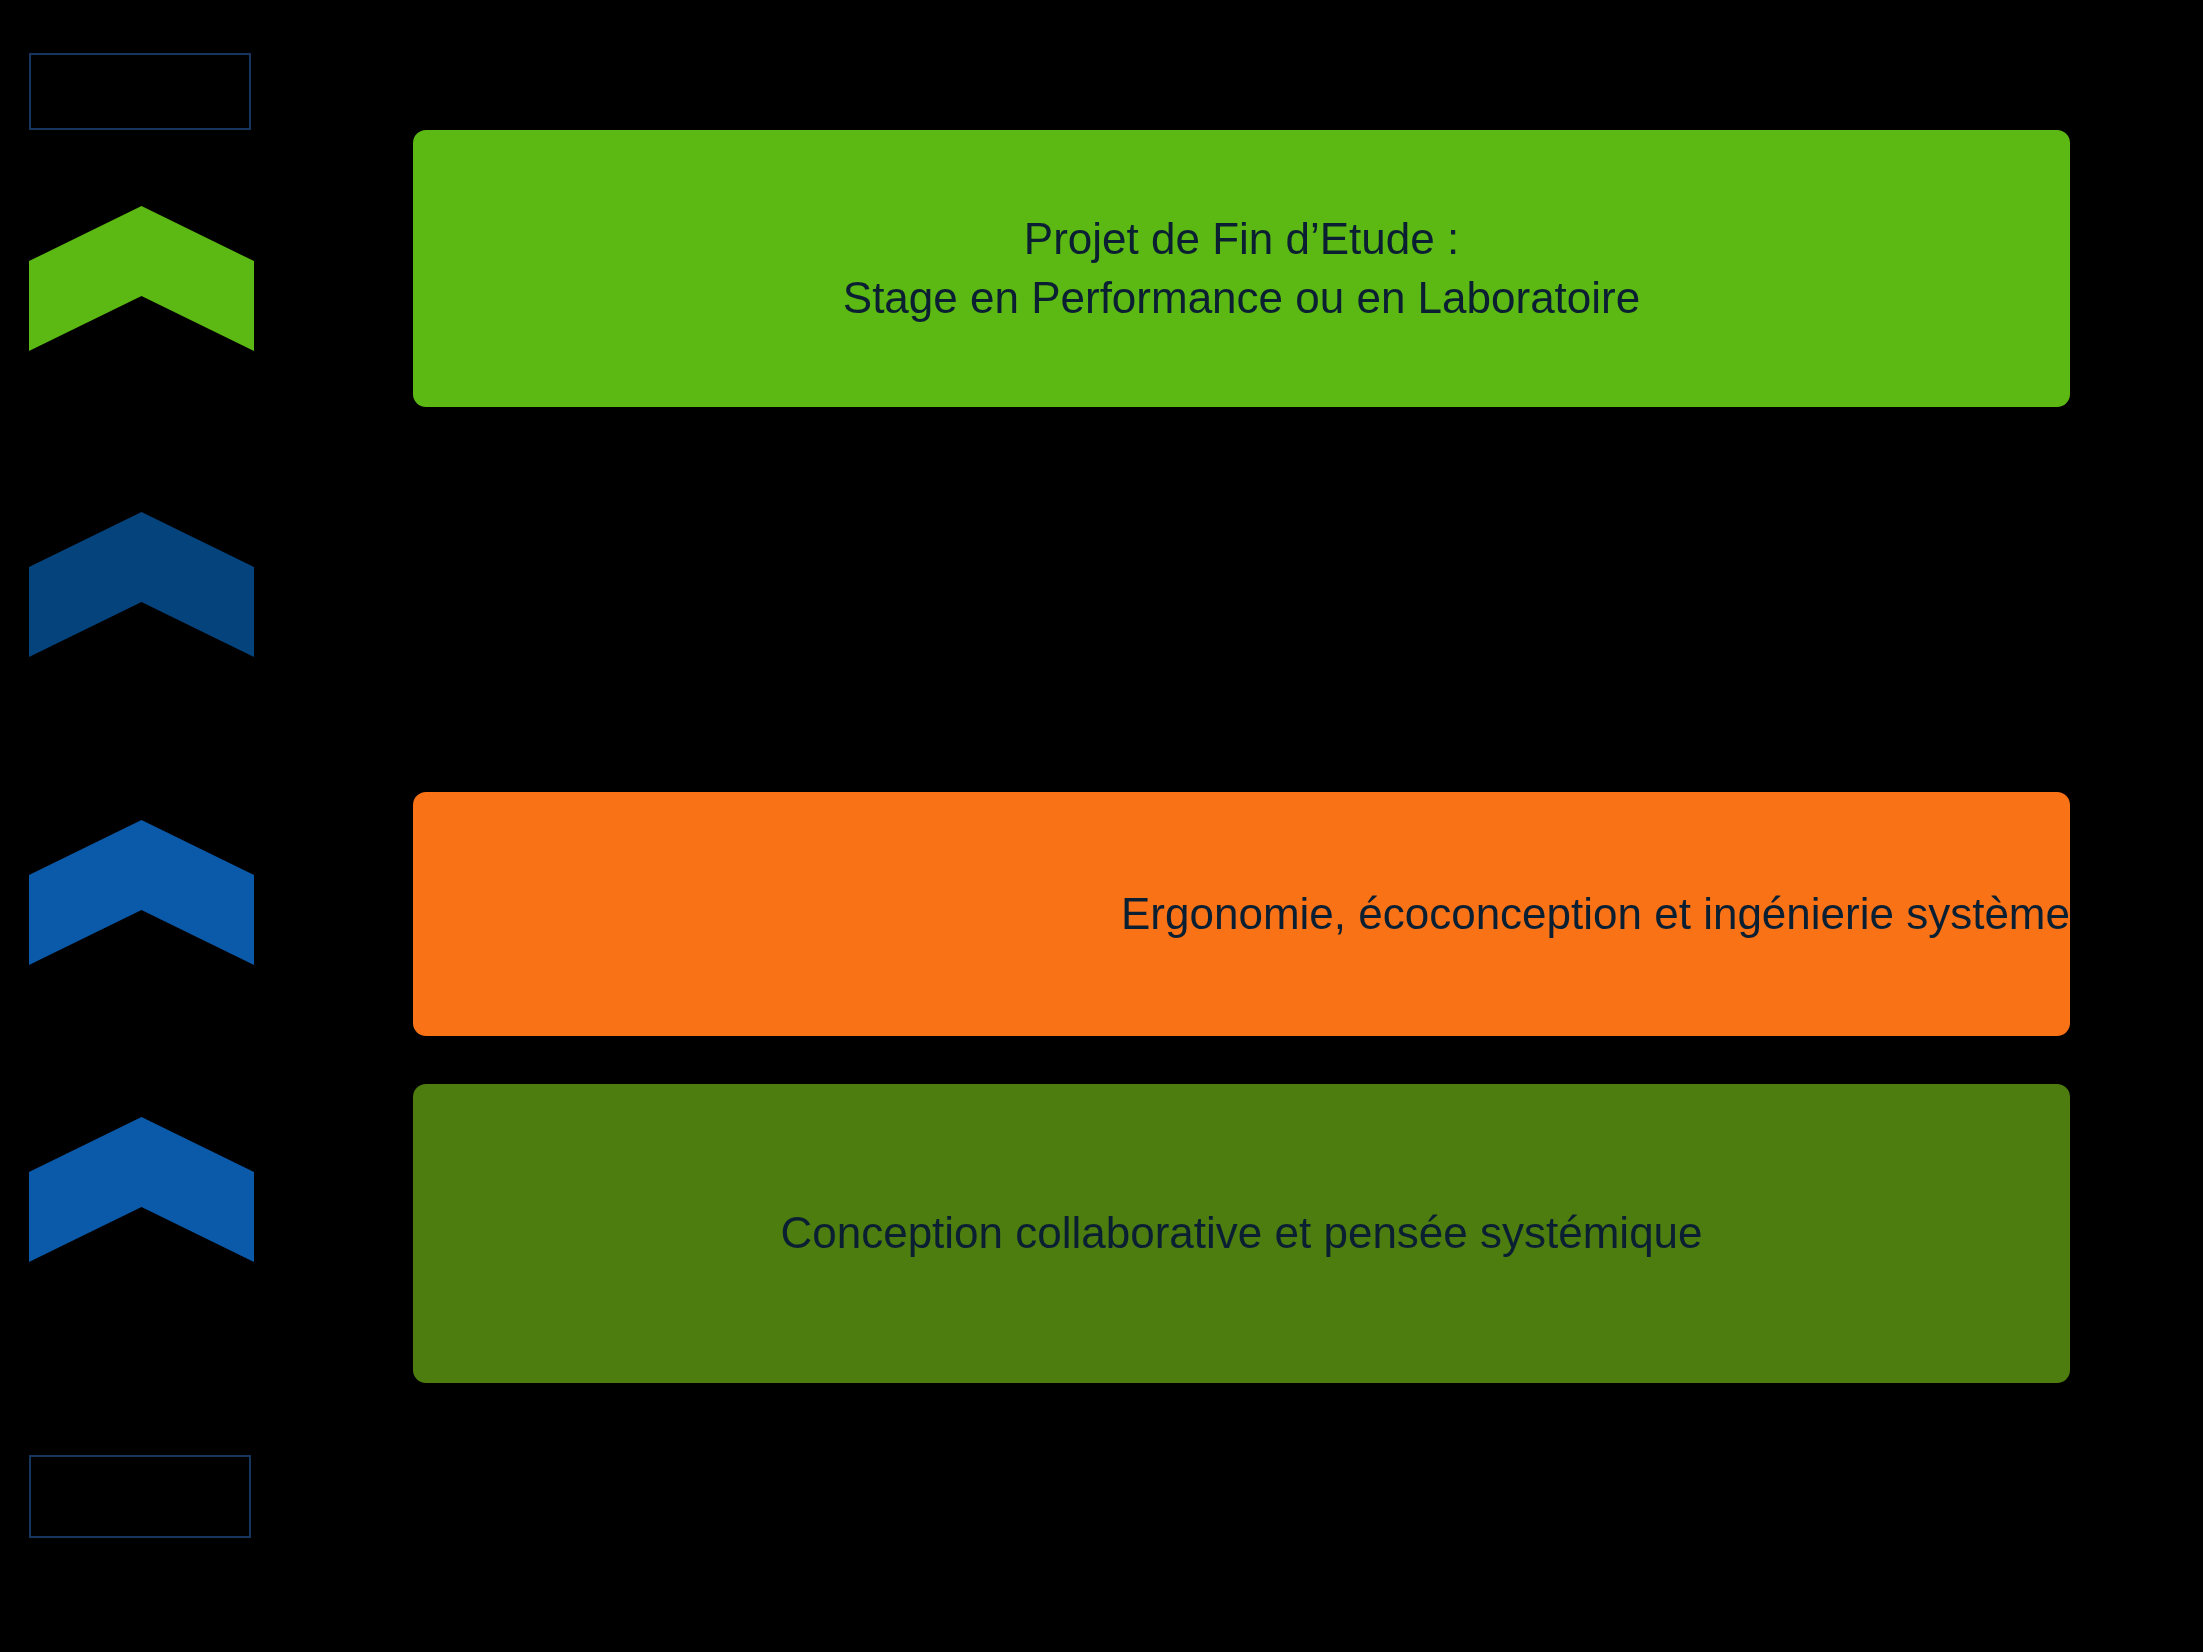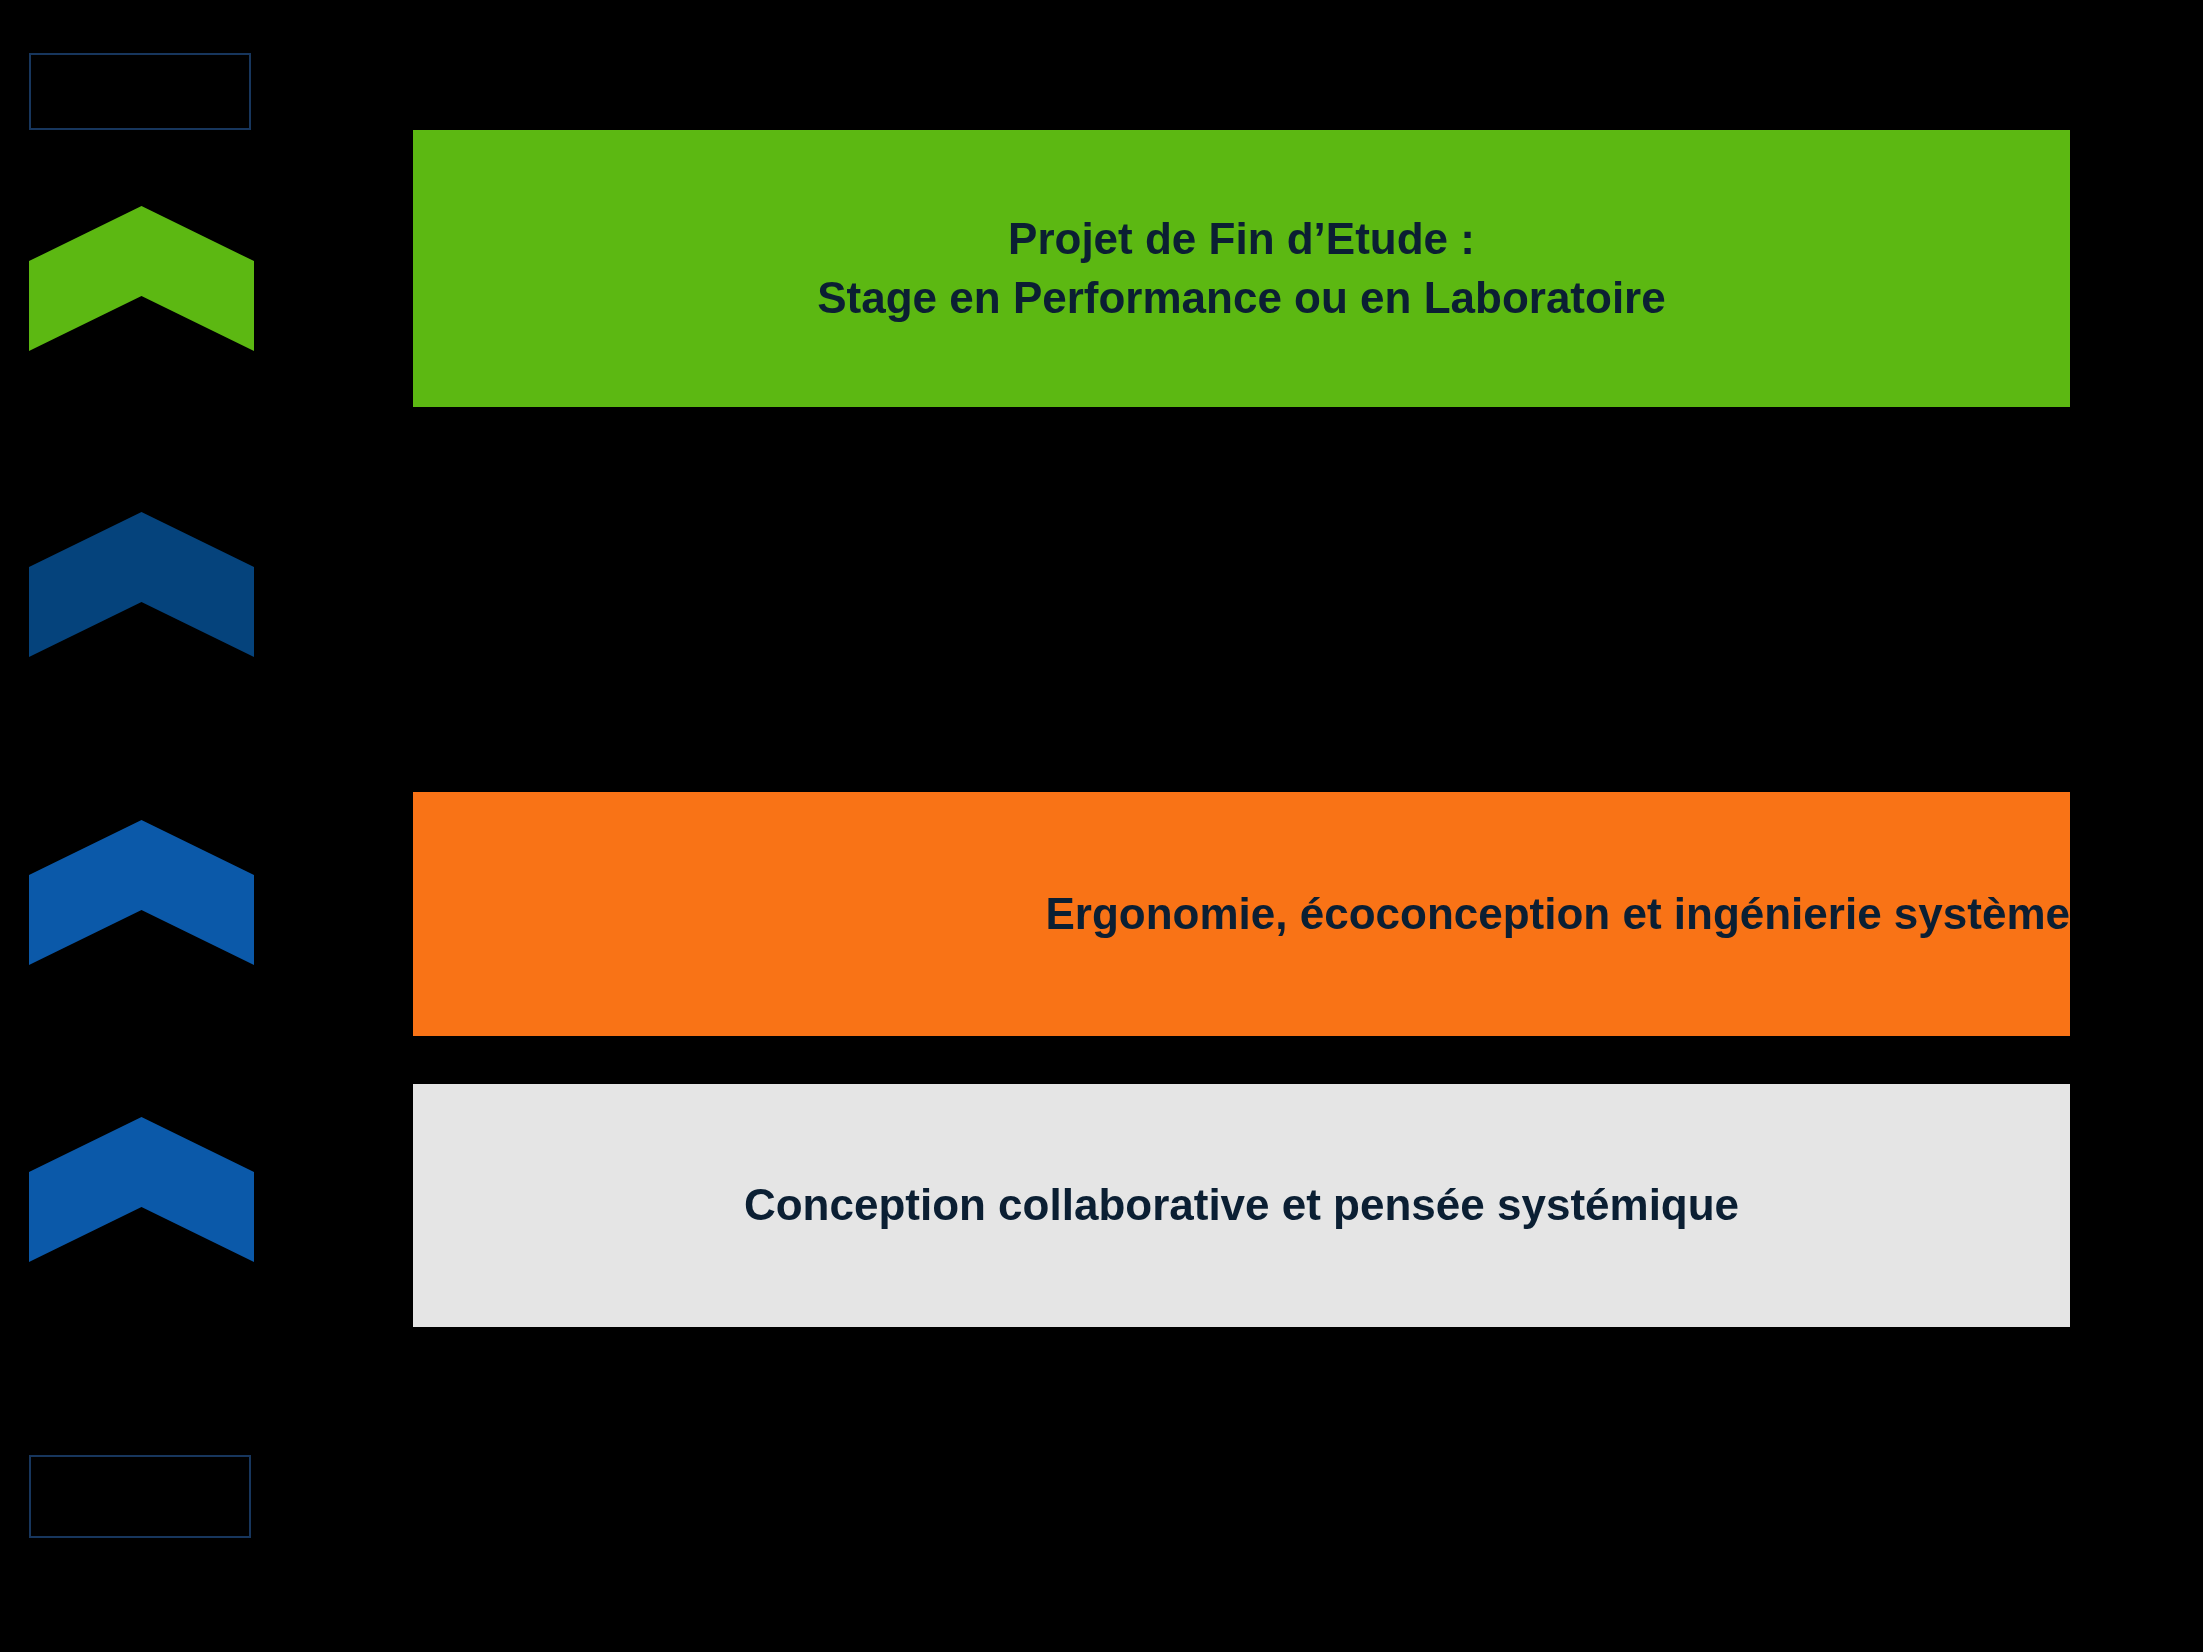--- a/index.html
+++ b/index.html
@@ -45,31 +45,32 @@
   
   .bar {
     position: absolute;
     left: 413px;
     width: 1657px;
     display: flex;
     flex-direction: column;
     align-items: center;
     justify-content: center;
     color: #0B1F33;
-    font-weight: bold;
+    font-weight: normal;
     font-size: 44px;
     line-height: 1.32;
     text-align: center;
     box-sizing: border-box;
+    border-radius: 13px;
   }
   .bar-1 { top: 130px;  height: 277px; background: #5CB812; }
   .bar-2 { top: 464px;  height: 277px; background: #05437C;
            box-shadow: inset 0 -14.7px 0 rgba(12, 90, 170, 0.55); }
   .bar-3 { top: 792px;  height: 244px; background: #f97316; align-items: flex-end; }
-  .bar-4 { top: 1084px; height: 243px; background: #e5e5e5; }
+  .bar-4 { top: 1084px; height: 299px; background: #4d7c0f; }
   .bar-line { display: block; }
 </style>
 </head>
 <body>
 
 <div class="canvas">
 
   <div class="corner-box box-top"></div>
   <div class="corner-box box-bottom"></div>
 

